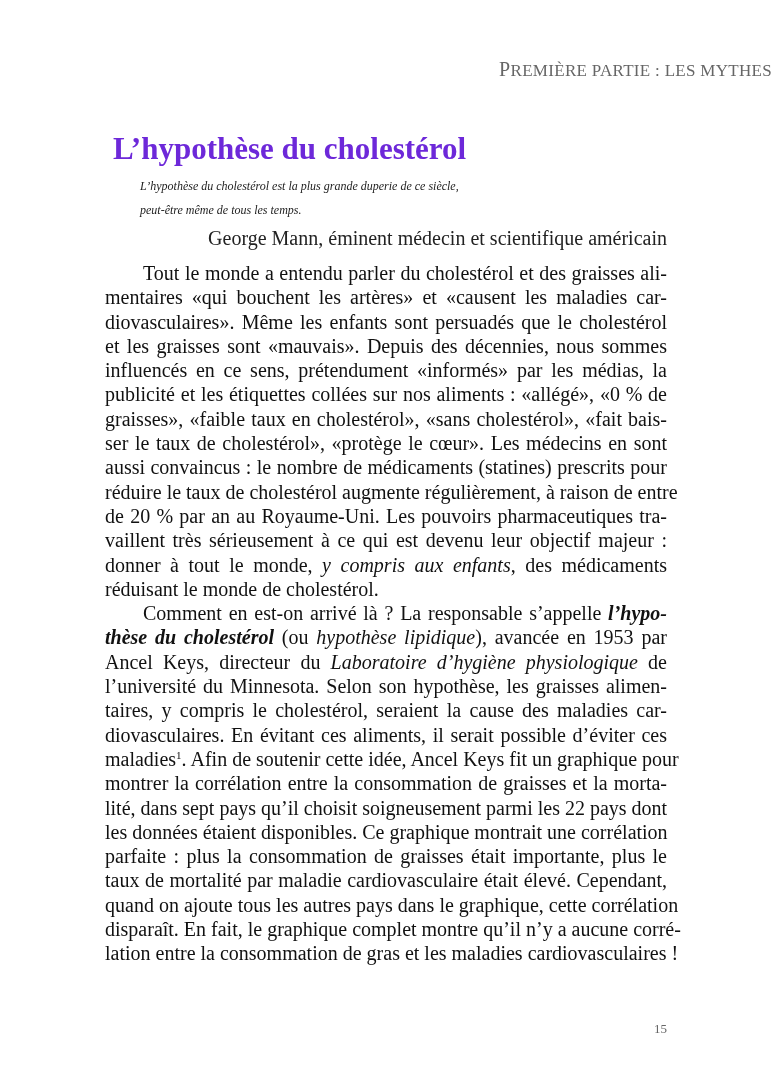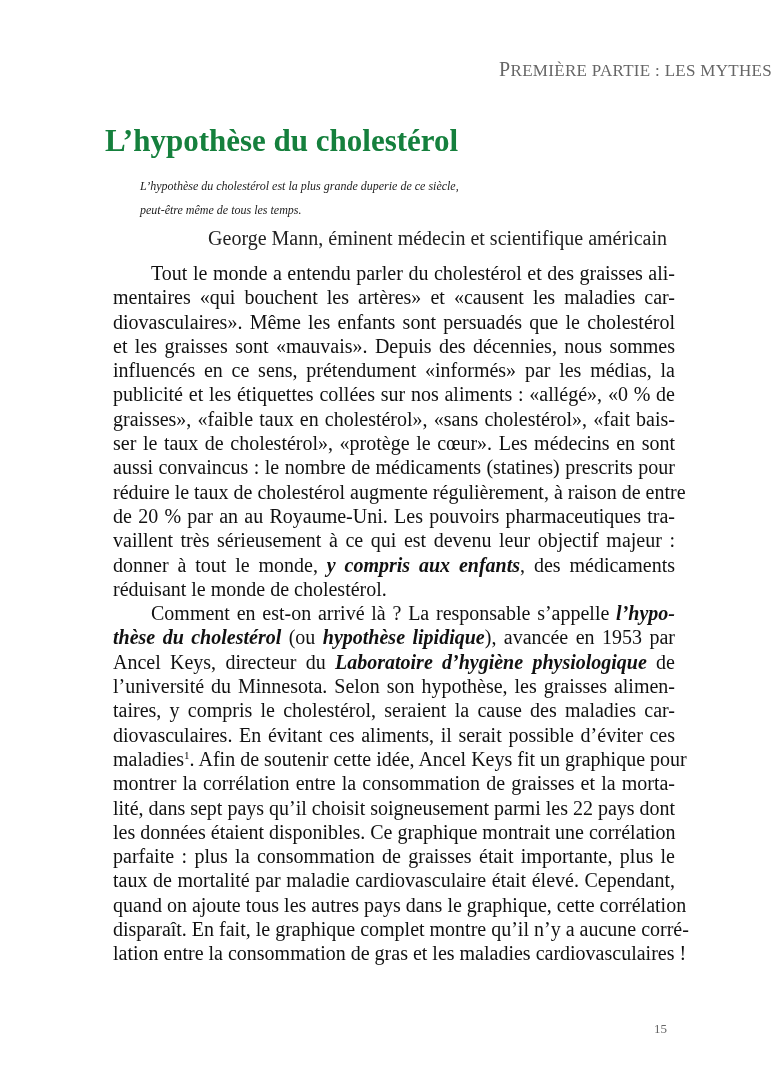--- a/index.html
+++ b/index.html
@@ -1,30 +1,30 @@
 <!DOCTYPE html>
 <html><head>
 <meta charset="utf-8">
 <style>
   html, body { margin: 0; padding: 0; background: #ffffff; }
   body { width: 772px; height: 1080px; position: relative; overflow: hidden;
          font-family: "Liberation Serif", "DejaVu Serif", serif; color: #111; }
   .running-head { position: absolute; top: 58px; left: 0; width: 772px; text-align: right;
          font-size: 17px; color: #666; letter-spacing: 0.3px; }
   .running-head .big { font-size: 20px; }
-  .title { position: absolute; top: 123px; left: 105px; font-size: 31px; font-weight: bold; margin: 0; color: #15803d; }
+  .title { position: absolute; top: 123px; left: 105px; font-size: 31px; font-weight: bold; margin: 8px; color: #6d28d9; }
   .epigraph { position: absolute; top: 174px; left: 140px; width: 527px; font-style: italic;
          font-size: 12px; line-height: 24px; color: #222; }
   .epigraph .line { display: block; white-space: nowrap; }
   .attribution { position: absolute; top: 227px; right: 105px; font-size: 20px; color: #222; white-space: nowrap; }
-  .body-text { position: absolute; top: 261px; left: 105px; width: 562px; font-size: 20px; line-height: 24.3px; color: #111; margin-left: 8px; }
+  .body-text { position: absolute; top: 261px; left: 105px; width: 562px; font-size: 20px; line-height: 24.3px; color: #111; }
   .ln { display: block; white-space: nowrap; text-align: justify; text-align-last: justify; height: 24.3px; }
   .ln.last { text-align-last: left; }
   .ln.indent { text-indent: 38px; }
-  .it { font-style: italic; font-weight: bold; }
+  .it { font-style: italic; }
   .bi { font-style: italic; font-weight: bold; }
   sup { font-size: 11px; vertical-align: 7px; line-height: 0; }
   .page-number { position: absolute; top: 1021px; right: 105px; font-size: 13px; color: #666; }
 </style>
 </head>
 <body>
 
 <div class="running-head"><span class="big">P</span><span>REMIÈRE PARTIE : LES MYTHES</span></div>
 
 <h1 class="title">L’hypothèse du cholestérol</h1>

